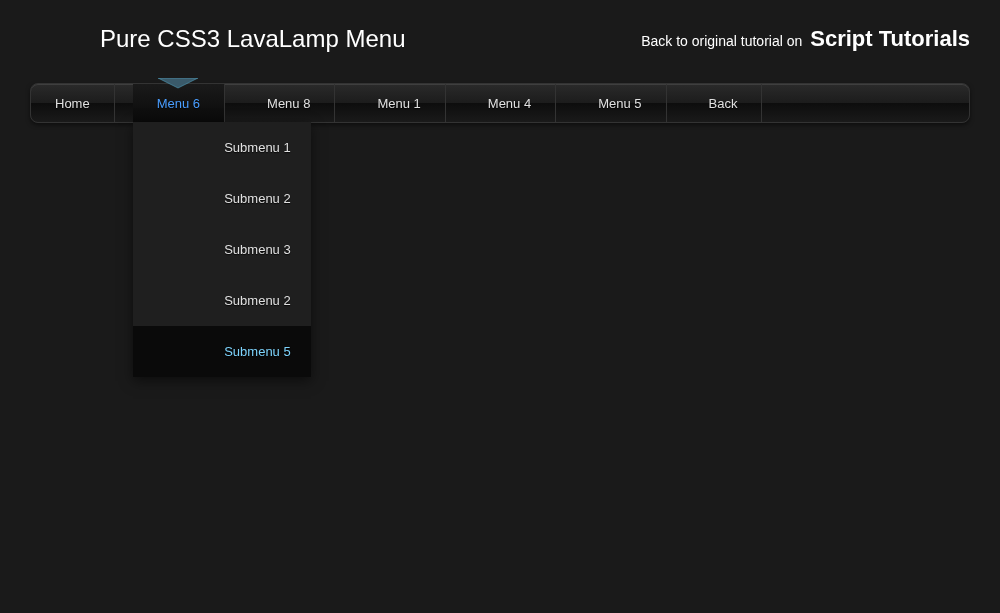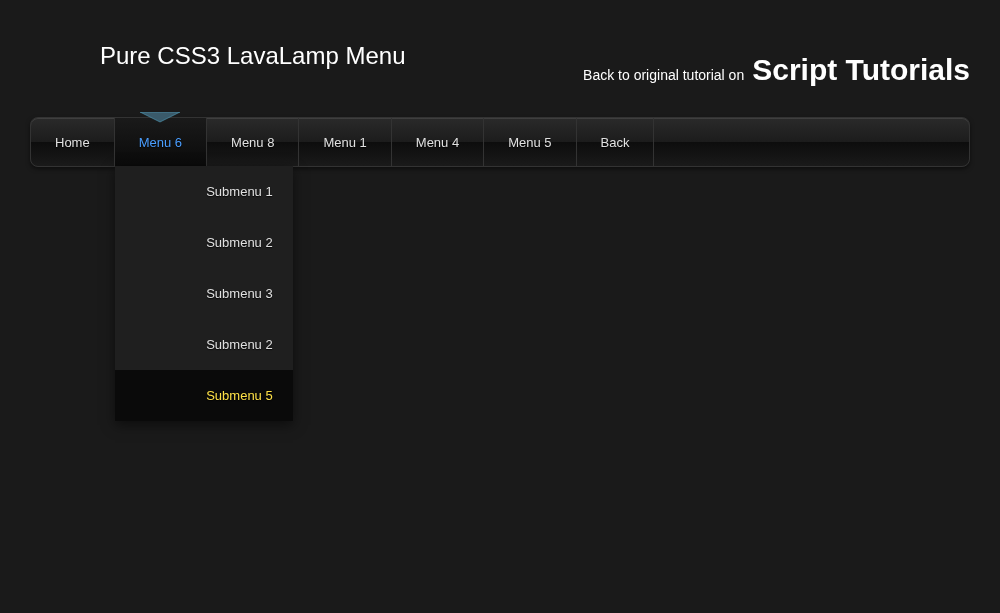--- a/index.html
+++ b/index.html
@@ -25,36 +25,36 @@
       color: #ffffff;
       font-size: 24px;
       font-weight: normal;
     }
     .back-link {
       color: #ffffff;
       font-size: 14px;
       display: flex;
       align-items: baseline;
       gap: 8px;
-      margin-top: 28px;
     }
     .back-link-brand {
-      font-size: 30px;
+      font-size: 22px;
       font-weight: bold;
     }
     .nav-container {
       margin: 0 30px;
       background: linear-gradient(to bottom, #2a2a2a 0%, #1c1c1c 50%, #0d0d0d 51%, #1a1a1a 100%);
       border-radius: 8px;
       border: 1px solid #333;
       box-shadow: inset 0 1px 0 rgba(255,255,255,0.1), 0 2px 4px rgba(0,0,0,0.5);
-      height: 50px;
+      height: 40px;
       display: flex;
       align-items: stretch;
       position: relative;
+      gap: 18px;
     }
     .nav-item {
       display: flex;
       align-items: center;
       padding: 0 24px;
       color: #e0e0e0;
       font-size: 13px;
       border-right: 1px solid #333;
       position: relative;
       cursor: pointer;
@@ -94,21 +94,21 @@
     }
     .submenu-item {
       padding: 18px 20px;
       color: #e0e0e0;
       font-size: 13px;
       cursor: pointer;
       text-shadow: 0 1px 1px rgba(0,0,0,0.8);
     }
     .submenu-item.hovered {
       background: #0a0a0a;
-      color: #fde047;
+      color: #7dd3fc;
     }
   </style>
 </head>
 <body>
 
 <div class="header">
   <h1 class="page-title">Pure CSS3 LavaLamp Menu</h1>
   <div class="back-link">
     <span>Back to original tutorial on</span>
     <span class="back-link-brand">Script Tutorials</span>

